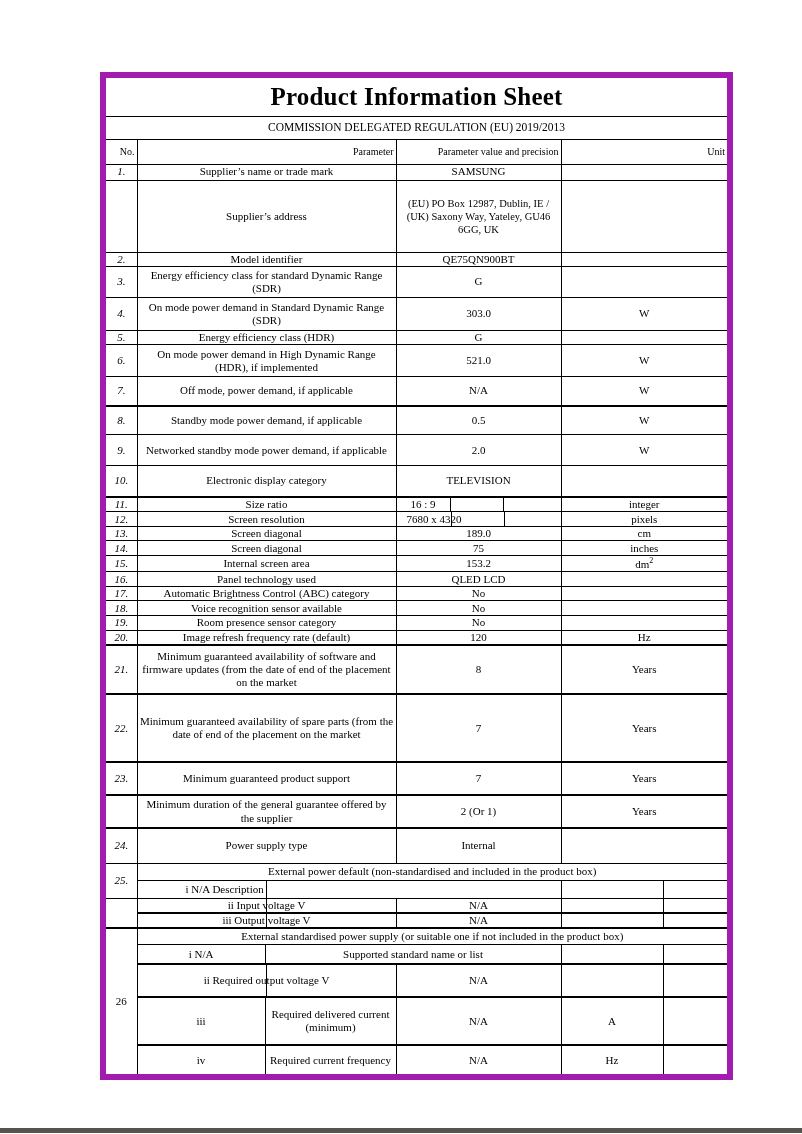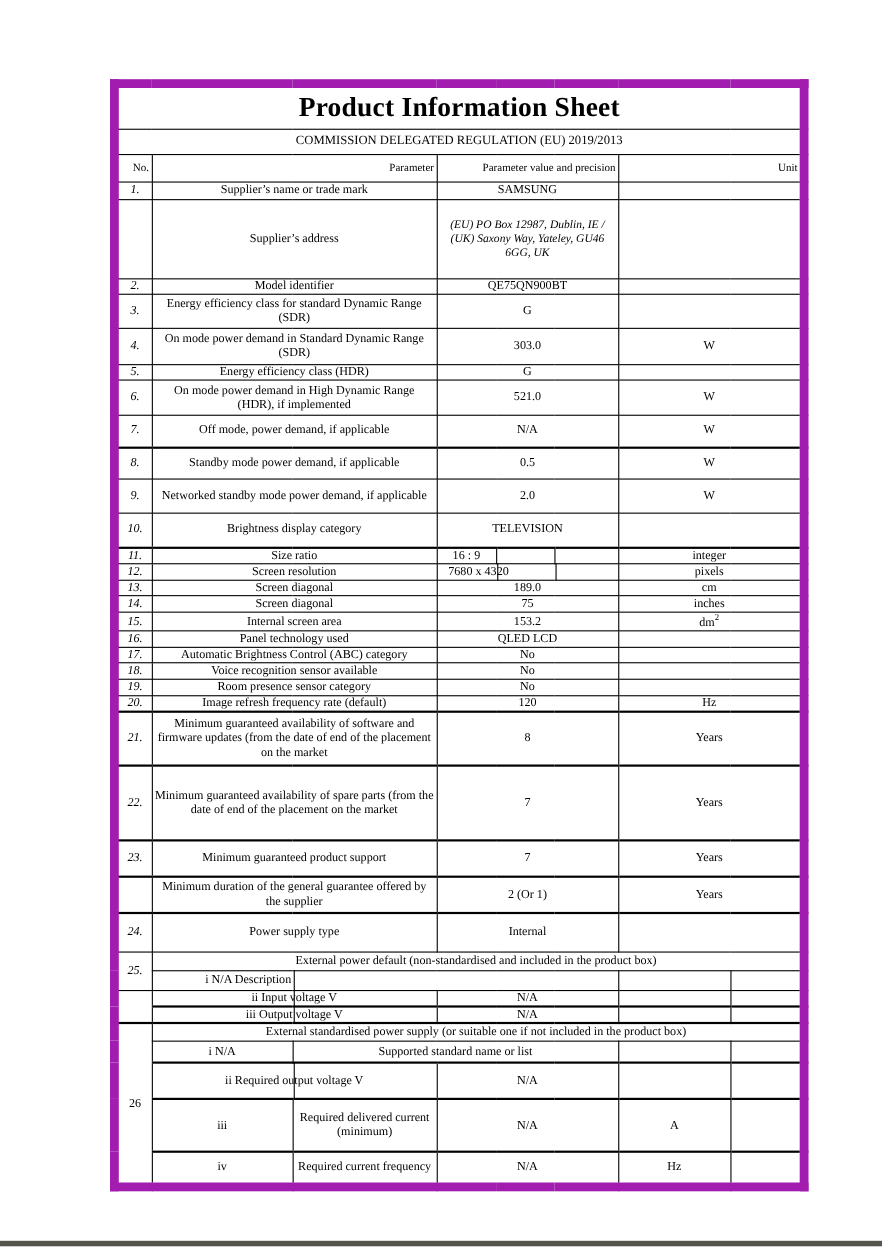--- a/index.html
+++ b/index.html
@@ -1,27 +1,27 @@
 <!DOCTYPE html>
 <html><head>
 <meta charset="utf-8">
 <style>
   html,body{margin:0;padding:0;background:#fff;}
   .page{position:relative;width:802px;height:1134px;background:#ffffff;overflow:hidden;
         font-family:"Liberation Serif","DejaVu Serif",serif;color:#000;}
   table.sheet{position:absolute;left:100px;top:72px;width:627px;table-layout:fixed;
-        border-collapse:collapse;border:8px solid #a21caf;}
+        border-collapse:collapse;border:6px solid #a21caf;}
   td{border:1px solid #000;text-align:center;vertical-align:middle;
      font-size:11px;line-height:1.2;padding:0 2px;overflow:visible;}
   td.title-cell{font-size:25px;font-weight:600;letter-spacing:.2px;}
   td.sub-cell{font-size:11.5px;}
   td.hdr{font-size:10px;text-align:right;}
   td.no{font-style:italic;}
   td.no26{font-style:normal;}
-  td.addr{font-size:10.5px;line-height:1.25;padding:16px 6px;font-style:italic;}
+  td.addr{font-size:10.5px;line-height:1.25;padding:16px 6px;}
   .bt2{border-top-width:2px !important;}
   td.rel{position:relative;}
   .vl{position:absolute;top:-1px;bottom:-1px;width:1px;background:#000;z-index:3;}
   .nowrap{white-space:nowrap;}
   td.shiftL{text-align:left;padding-left:48px;white-space:nowrap;}
   td.res{padding-right:91px;white-space:nowrap;}
   sup{font-size:8px;}
   .bottom-bar{position:absolute;left:0;top:1128px;width:802px;height:5px;background:#57544e;}
 </style>
 </head>
@@ -111,21 +111,21 @@
     <td colspan="2" class="bt2">W</td>
   </tr>
   <tr style="height:31px">
     <td class="no">9.</td>
     <td colspan="2">Networked standby mode power demand, if applicable</td>
     <td colspan="3">2.0</td>
     <td colspan="2">W</td>
   </tr>
   <tr style="height:31px">
     <td class="no">10.</td>
-    <td colspan="2">Brightness display category</td>
+    <td colspan="2">Electronic display category</td>
     <td colspan="3">TELEVISION</td>
     <td colspan="2"></td>
   </tr>
   <tr style="height:15px">
     <td class="no bt2">11.</td>
     <td colspan="2" class="bt2">Size ratio</td>
     <td class="bt2 nowrap">16 : 9</td>
     <td class="bt2"></td>
     <td class="bt2"></td>
     <td colspan="2" class="bt2">integer</td>

